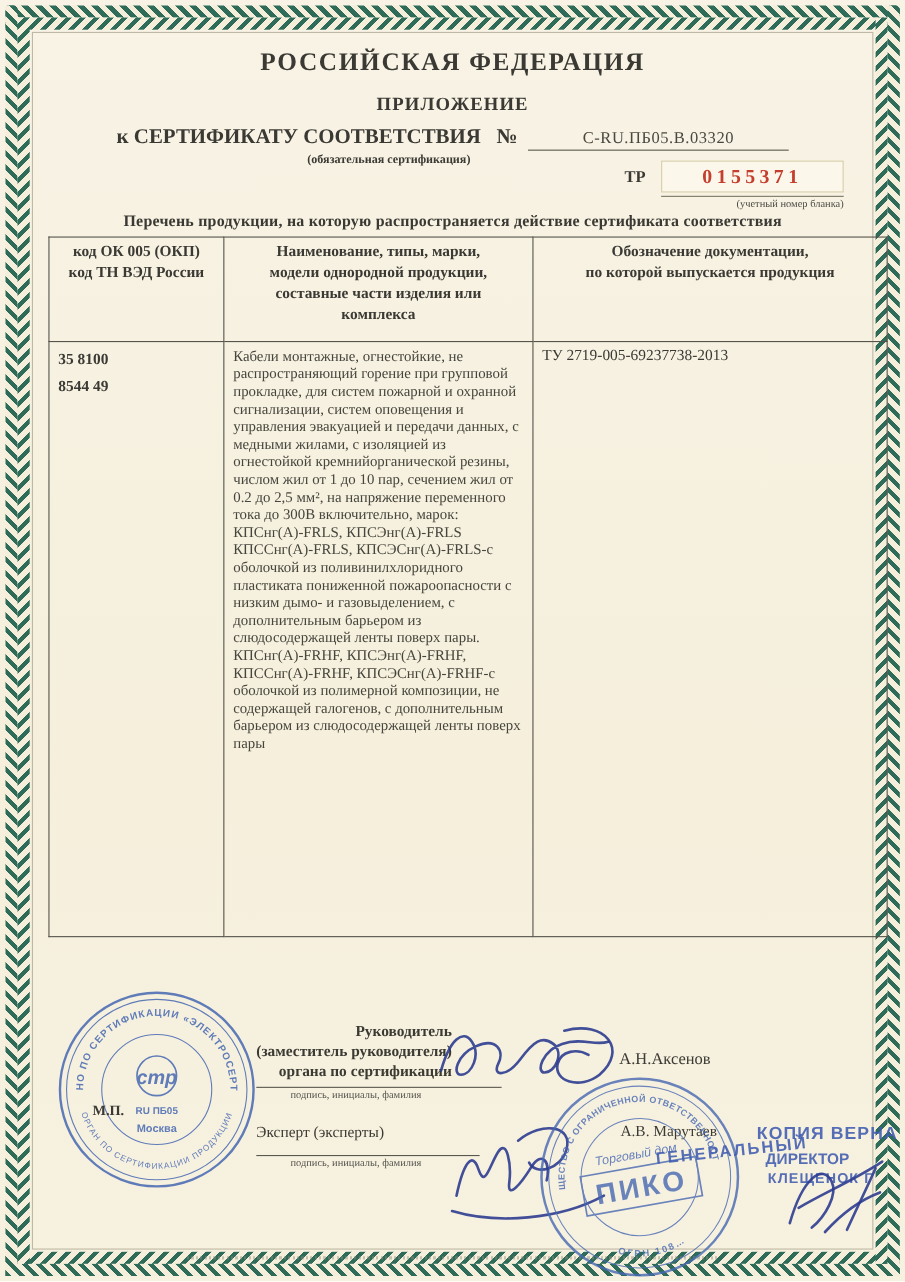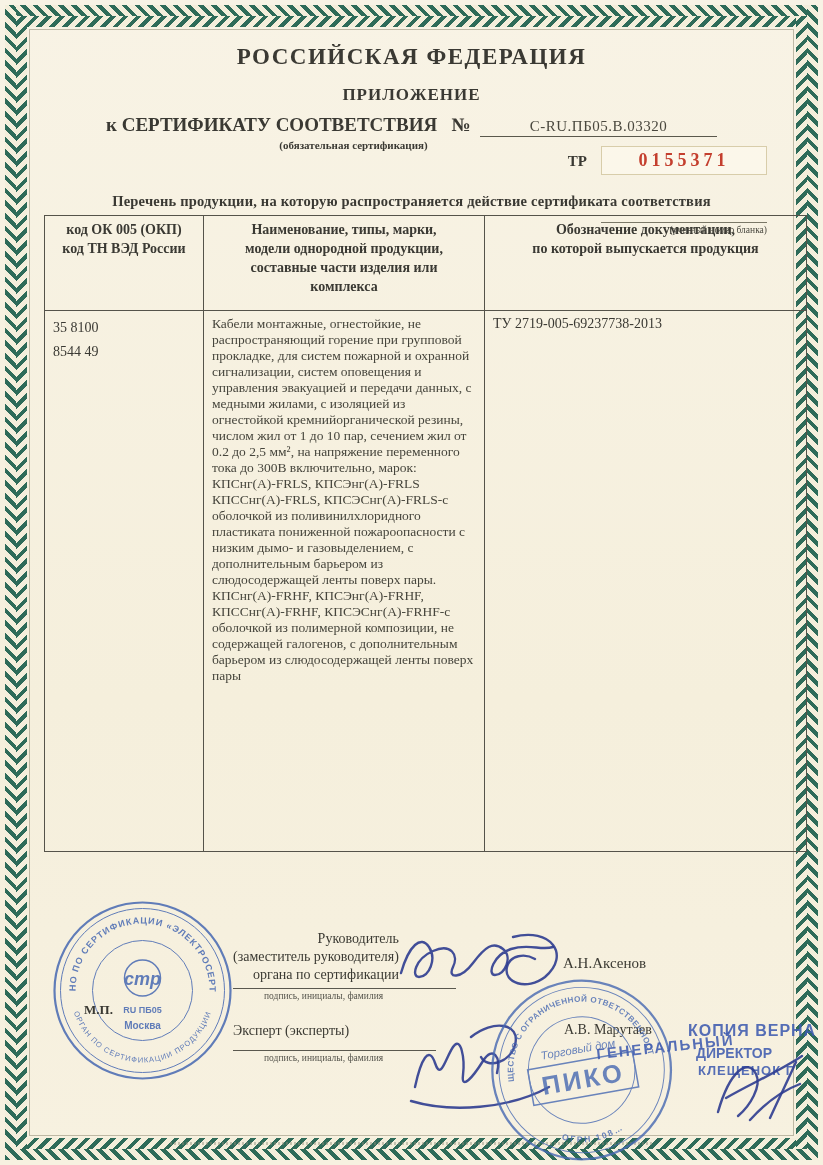--- a/index.html
+++ b/index.html
@@ -34,31 +34,31 @@
   }
   .cert-kind { text-align:center; font-size:11px; font-weight:bold; margin-top:2px; transform:translateX(-58px); }
 
   .tr-row { position:absolute; top:112px; right:12px; display:flex; align-items:flex-start; gap:14px; }
   .tr-label { font-size:15px; font-weight:bold; margin-top:7px; }
   .blank-box {
     border:1px solid #d8cdaa; background:rgba(255,252,242,0.5);
     padding:3px 22px; font-size:18px; font-weight:bold; letter-spacing:4px; color:#c43f2e;
     min-width:120px; text-align:center;
   }
-  .blank-col { display:flex; flex-direction:column;gap:44px; }
+  .blank-col { display:flex; flex-direction:column; }
   .blank-caption { font-size:9.5px; color:#4a4940; text-align:right; margin-top:3px; border-top:1px solid #7a7767; padding-top:2px; }
 
   .list-caption { margin-top:42px; text-align:center; font-size:14.5px; font-weight:bold; letter-spacing:0.2px; }
 
   table.products { border-collapse:collapse; table-layout:fixed; width:735px; margin-top:5px; }
   table.products th, table.products td { border:1px solid #55534a; vertical-align:top; }
   th.c1 { width:150px; } th.c2 { width:272px; } th.c3 { width:313px; }
   table.products th { font-size:14px; font-weight:bold; text-align:center; padding:5px 4px; height:84px; line-height:1.35; }
   table.products td { height:530px; padding:5px 8px; }
-  .prelines { white-space:pre-line; }
+  .prelines { white-space:pre-line;font-weight:bold; }
   td .codes { font-size:14px; line-height:1.7; }
   td .descr { font-size:13.5px; line-height:16px; color:#46453c; }
   td .docref { font-size:14px; }
 
   
   .abs { position:absolute; z-index:28; }
   .role { font-size:14px; line-height:1.3; color:#3b3a33;text-align:right; }
   .sigline { border-top:1px solid #5a584e;padding-left:31px; }
   .sigcap { font-size:9.5px; color:#55544c; margin-top:2px; }
   .person-name { font-size:15px; color:#3b3a33; white-space:nowrap; }

